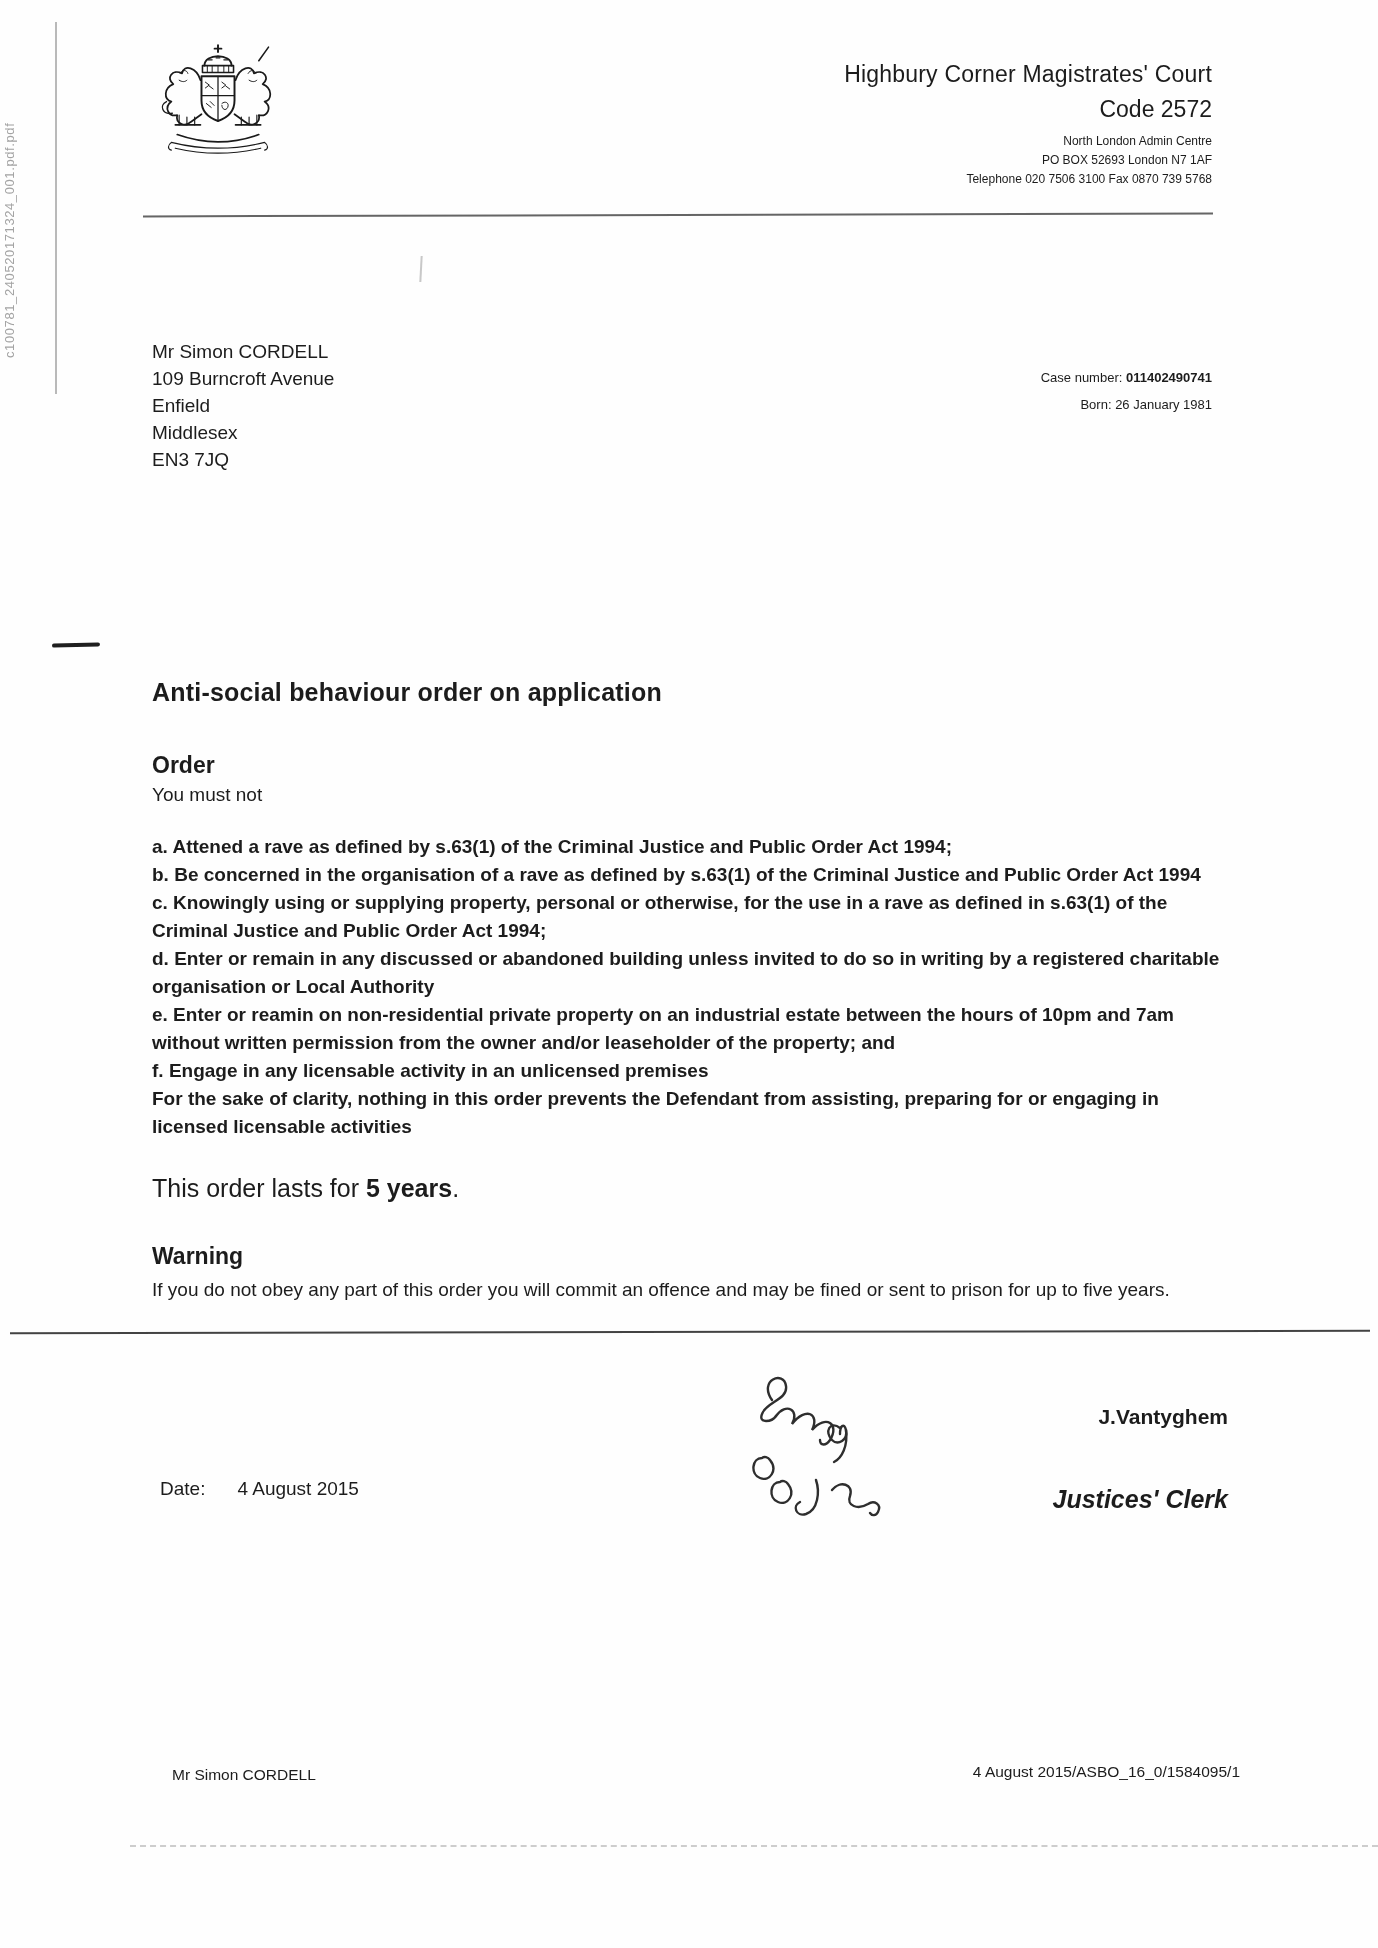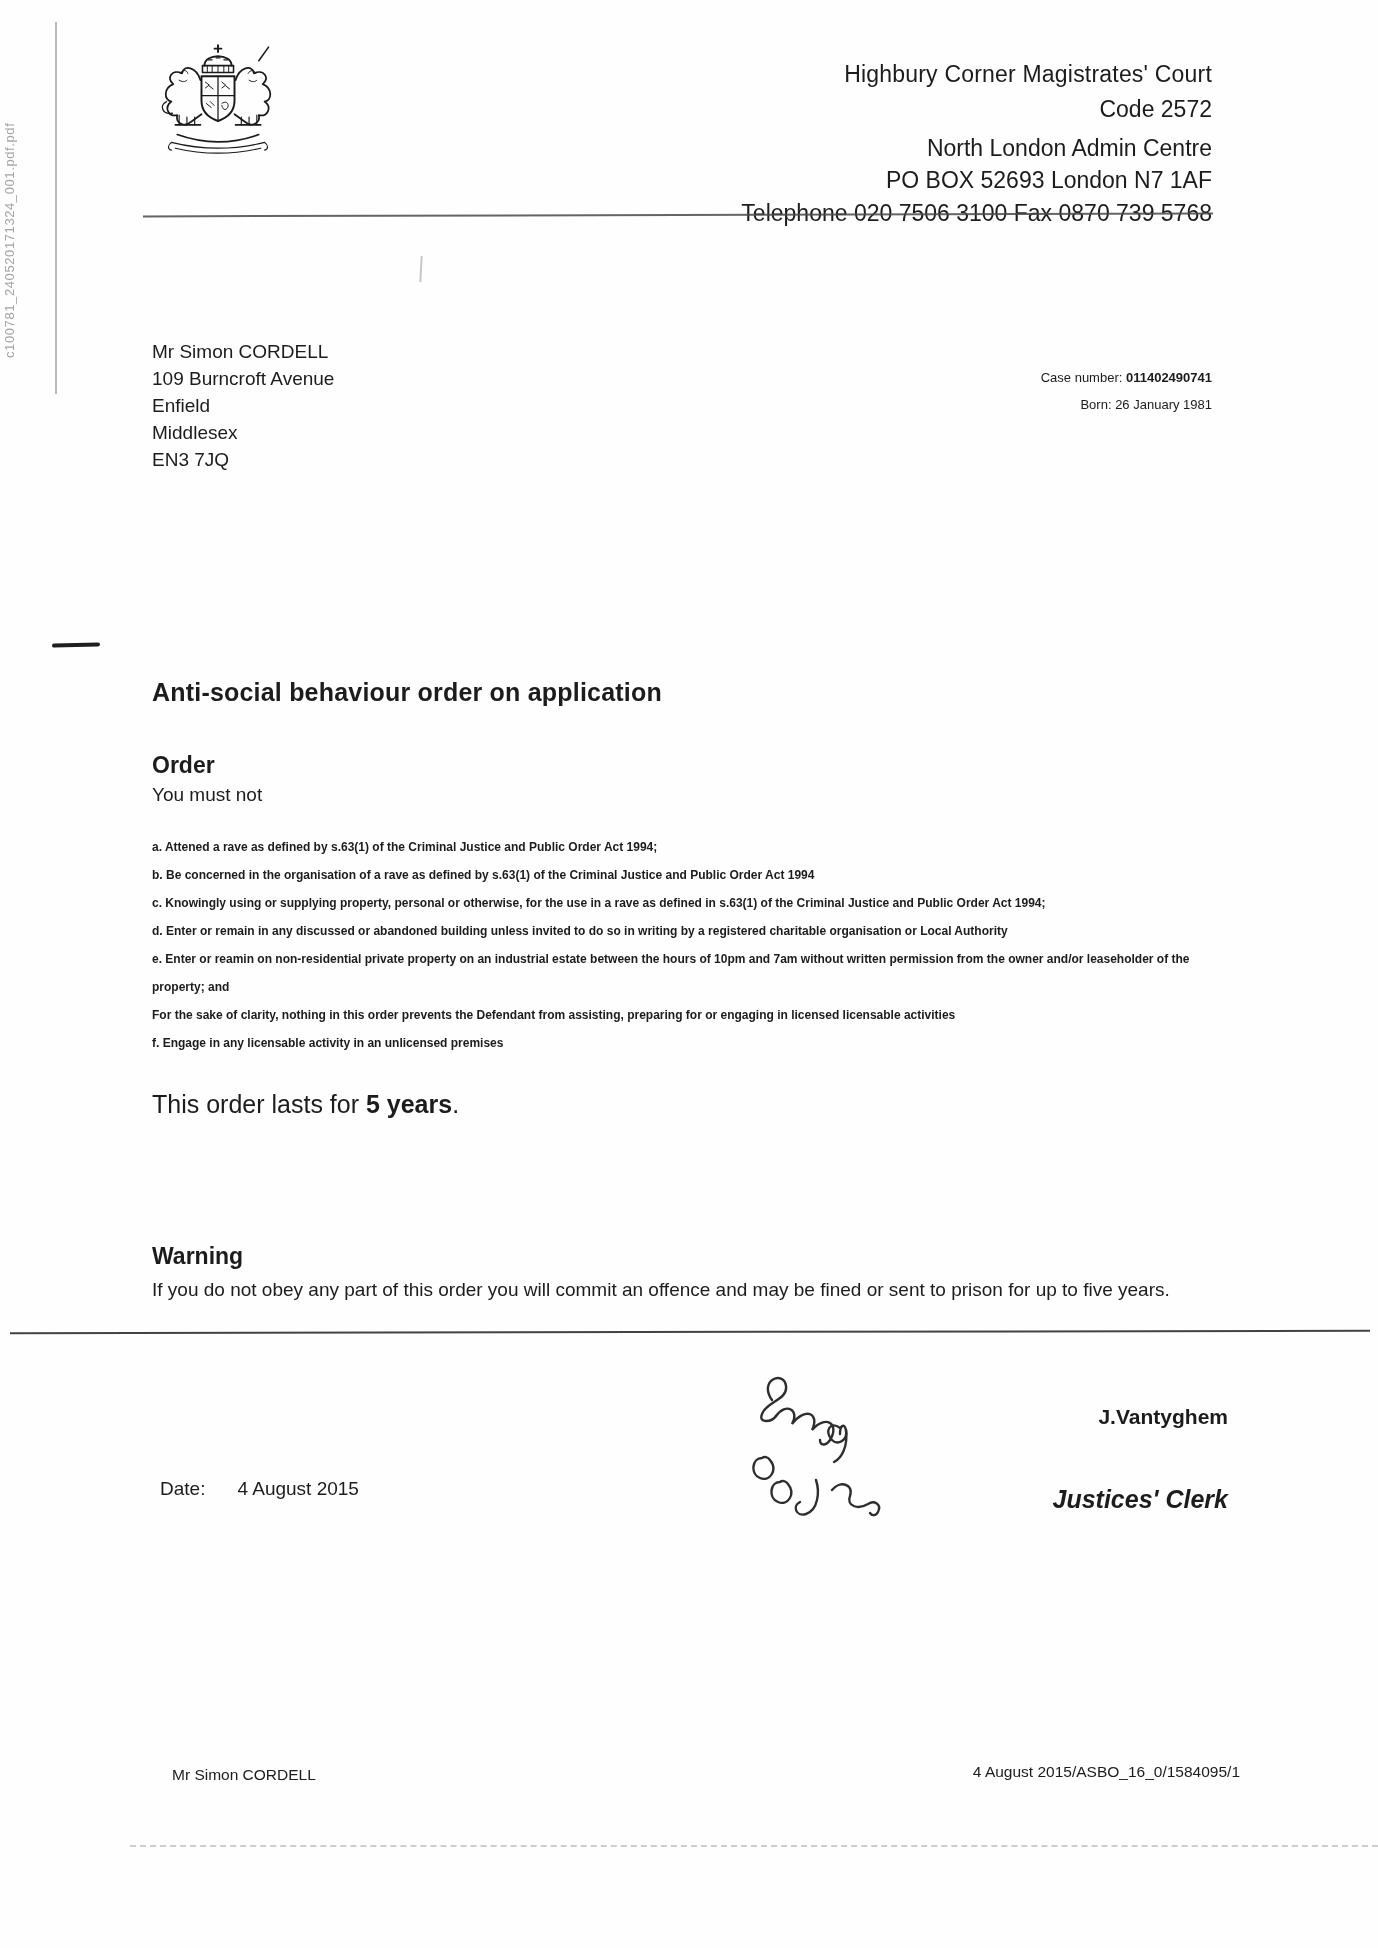--- a/index.html
+++ b/index.html
@@ -46,21 +46,21 @@
   }
   .header-block {
     position: absolute;
     right: 166px; top: 60px;
     width: 720px;
     text-align: right;
     line-height: 1.25;
   }
   .header-block .court-name { font-size: 23px; letter-spacing: .2px; }
   .header-block .court-code { font-size: 23px; margin-top: 6px; }
-  .header-block .hline { font-size: 23px; margin-top: 4px; }
+  .header-block .hline { font-size: 12px; margin-top: 4px; }
   .header-block .hline.first { margin-top: 10px; }
   .header-rule {
     position: absolute;
     left: 143px; top: 214px;
     width: 1070px; height: 2px;
     background: #4a4a4a;
     transform: rotate(-0.15deg);
     opacity: .85;
   }
   
@@ -97,21 +97,21 @@
     letter-spacing: .2px;
   }
   
   .order-section {
     position: absolute;
     left: 152px; top: 752px;
     width: 1072px;
   }
   .order-section h2 { font-size: 23px; font-weight: bold; margin-bottom: 5px; }
   .order-intro { font-size: 19px; margin-bottom: 27px; }
-  .order-item { font-size: 12px; font-weight: bold; line-height: 28px; }
+  .order-item { font-size: 19px; font-weight: bold; line-height: 28px; }
   .order-duration { font-size: 25px; margin-top: 33px; }
   
   .warning-section {
     position: absolute;
     left: 152px; top: 1243px;
     width: 1100px;
   }
   .warning-section h2 { font-size: 23px; font-weight: bold; margin-bottom: 6px; }
   .warning-text { font-size: 19px; line-height: 28px; }
   .strike-line {
@@ -227,22 +227,22 @@
   <div class="doc-title">Anti-social behaviour order on application</div>
 
   <div class="order-section">
     <h2>Order</h2>
     <p class="order-intro">You must not</p>
     <p class="order-item">a. Attened a rave as defined by s.63(1) of the Criminal Justice and Public Order Act 1994;</p>
     <p class="order-item">b. Be concerned in the organisation of a rave as defined by s.63(1) of the Criminal Justice and Public Order Act 1994</p>
     <p class="order-item">c. Knowingly using or supplying property, personal or otherwise, for the use in a rave as defined in s.63(1) of the Criminal Justice and Public Order Act 1994;</p>
     <p class="order-item">d. Enter or remain in any discussed or abandoned building unless invited to do so in writing by a registered charitable organisation or Local Authority</p>
     <p class="order-item">e. Enter or reamin on non-residential private property on an industrial estate between the hours of 10pm and 7am without written permission from the owner and/or leaseholder of the property; and</p>
+    <p class="order-item">f. Engage in any licensable activity in an unlicensed premises</p>
     <p class="order-item">For the sake of clarity, nothing in this order prevents the Defendant from assisting, preparing for or engaging in licensed licensable activities</p>
-    <p class="order-item">f. Engage in any licensable activity in an unlicensed premises</p>
     <p class="order-duration"><span>This order lasts for </span><b>5 years</b><span>.</span></p>
   </div>
 
   <div class="warning-section">
     <h2>Warning</h2>
     <p class="warning-text">If you do not obey any part of this order you will commit an offence and may be fined or sent to prison for up to five years.</p>
   </div>
   <div class="strike-line"></div>
 
   <div class="signature-scribble">

